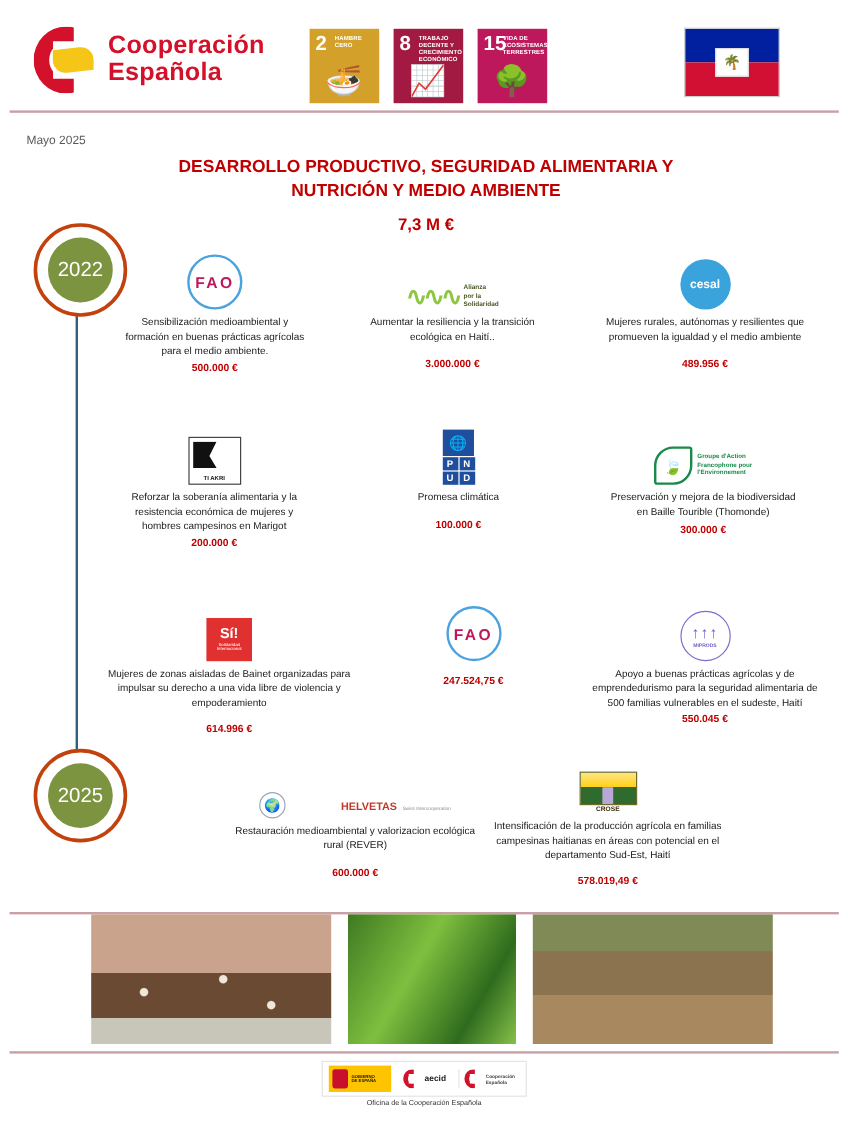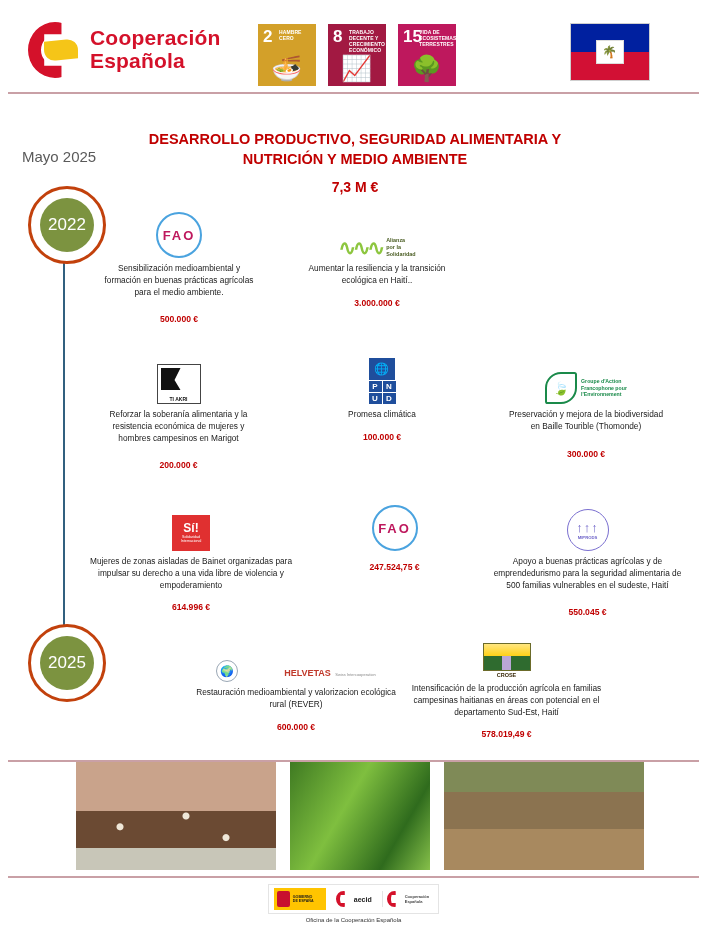--- a/index.html
+++ b/index.html
@@ -41,41 +41,41 @@
   .flag .blue{height:50%;background:#00209f;}
   .flag .red{height:50%;background:#d21034;}
   .flag .coat{
     position:absolute;left:50%;top:50%;transform:translate(-50%,-50%);
     width:26px;height:22px;background:#fff;border:1px solid #ddd;
     display:flex;align-items:center;justify-content:center;font-size:12px;color:#2a7a2a;line-height:1;
   }
   .hdr-rule{position:absolute;left:8px;right:8px;top:92px;height:2px;background:#c9a0a6;}
 
   
-  .date{position:absolute;left:22px;top:112px;font-size:15px;color:#5a5a5a;margin-top:36px;}
+  .date{position:absolute;left:22px;top:112px;font-size:10px;color:#5a5a5a;}
   .title-wrap{position:absolute;left:120px;top:130px;width:470px;text-align:center;}
   .title{color:#c00000;font-weight:bold;font-size:14.5px;line-height:1.35;}
   .amount{color:#c00000;font-weight:bold;font-size:14px;margin-top:10px;}
 
   
   .tl-line{position:absolute;left:63px;top:258px;width:1.6px;height:382px;background:#31607f;}
   .tl-arrow{position:absolute;left:58px;top:634px;width:0;height:0;
     border-left:6px solid transparent;border-right:6px solid transparent;border-top:9px solid #31607f;}
   .tl-node{position:absolute;width:72px;height:72px;border-radius:50%;
     border:3px solid #c2410c;background:#fff;display:flex;align-items:center;justify-content:center;}
   .tl-node .inner{width:54px;height:54px;border-radius:50%;background:#7c9340;
     display:flex;align-items:center;justify-content:center;color:#fff;font-size:17px;}
   #node2022{left:28px;top:186px;}
   #node2025{left:28px;top:624px;}
 
   
   .card{position:absolute;text-align:center;}
   .card .logo{height:46px;display:flex;align-items:flex-end;justify-content:center;margin-bottom:5px;}
   .card .desc{font-size:8.3px;line-height:1.42;color:#1a1a1a;}
-  .card .money{font-size:8.6px;font-weight:bold;color:#c00000;margin-top:16px;}
+  .card .money{font-size:8.6px;font-weight:bold;color:#c00000;margin-top:3px;}
   .card .money.gap{margin-top:11px;}
 
   
   .lg-fao{width:42px;height:42px;border-radius:50%;border:2.5px solid #4aa3df;color:#be185d;
     display:flex;align-items:center;justify-content:center;font-size:13px;font-weight:bold;letter-spacing:2px;}
   .lg-alianza{display:flex;align-items:center;gap:4px;}
   .lg-alianza .squig{font-size:21px;color:#8dc63f;letter-spacing:-3px;font-weight:bold;line-height:1;}
   .lg-alianza .atx{font-size:5.4px;color:#4a5d23;font-weight:bold;line-height:1.25;text-align:left;}
   .lg-cesal{width:42px;height:42px;border-radius:50%;background:#3aa3dc;color:#fff;
     display:flex;align-items:center;justify-content:center;font-size:10px;font-weight:bold;}
@@ -211,20 +211,27 @@
     <div class="logo">
       <div class="lg-alianza">
         <span class="squig">∿∿∿</span>
         <span class="atx">Alianza<br>por la<br>Solidaridad</span>
       </div>
     </div>
     <div class="desc">Aumentar la resiliencia y la transición ecológica en Haití..</div>
     <div class="money gap">3.000.000 €</div>
   </div>
 
+  <div class="card" style="left:495px;top:212px;width:185px;">
+    <div class="logo">
+      <div class="lg-cesal">cesal</div>
+    </div>
+    <div class="desc">Mujeres rurales, autónomas y resilientes que promueven la igualdad y el medio ambiente</div>
+    <div class="money gap">489.956 €</div>
+  </div>
 
   <div class="card" style="left:96px;top:358px;width:165px;">
     <div class="logo">
       <div class="lg-tiakri">
         <span class="blk"></span>
           <span class="tx">TI AKRI</span>
       </div>
     </div>
     <div class="desc">Reforzar la soberanía alimentaria y la resistencia económica de mujeres y hombres campesinos en Marigot</div>
     <div class="money">200.000 €</div>

